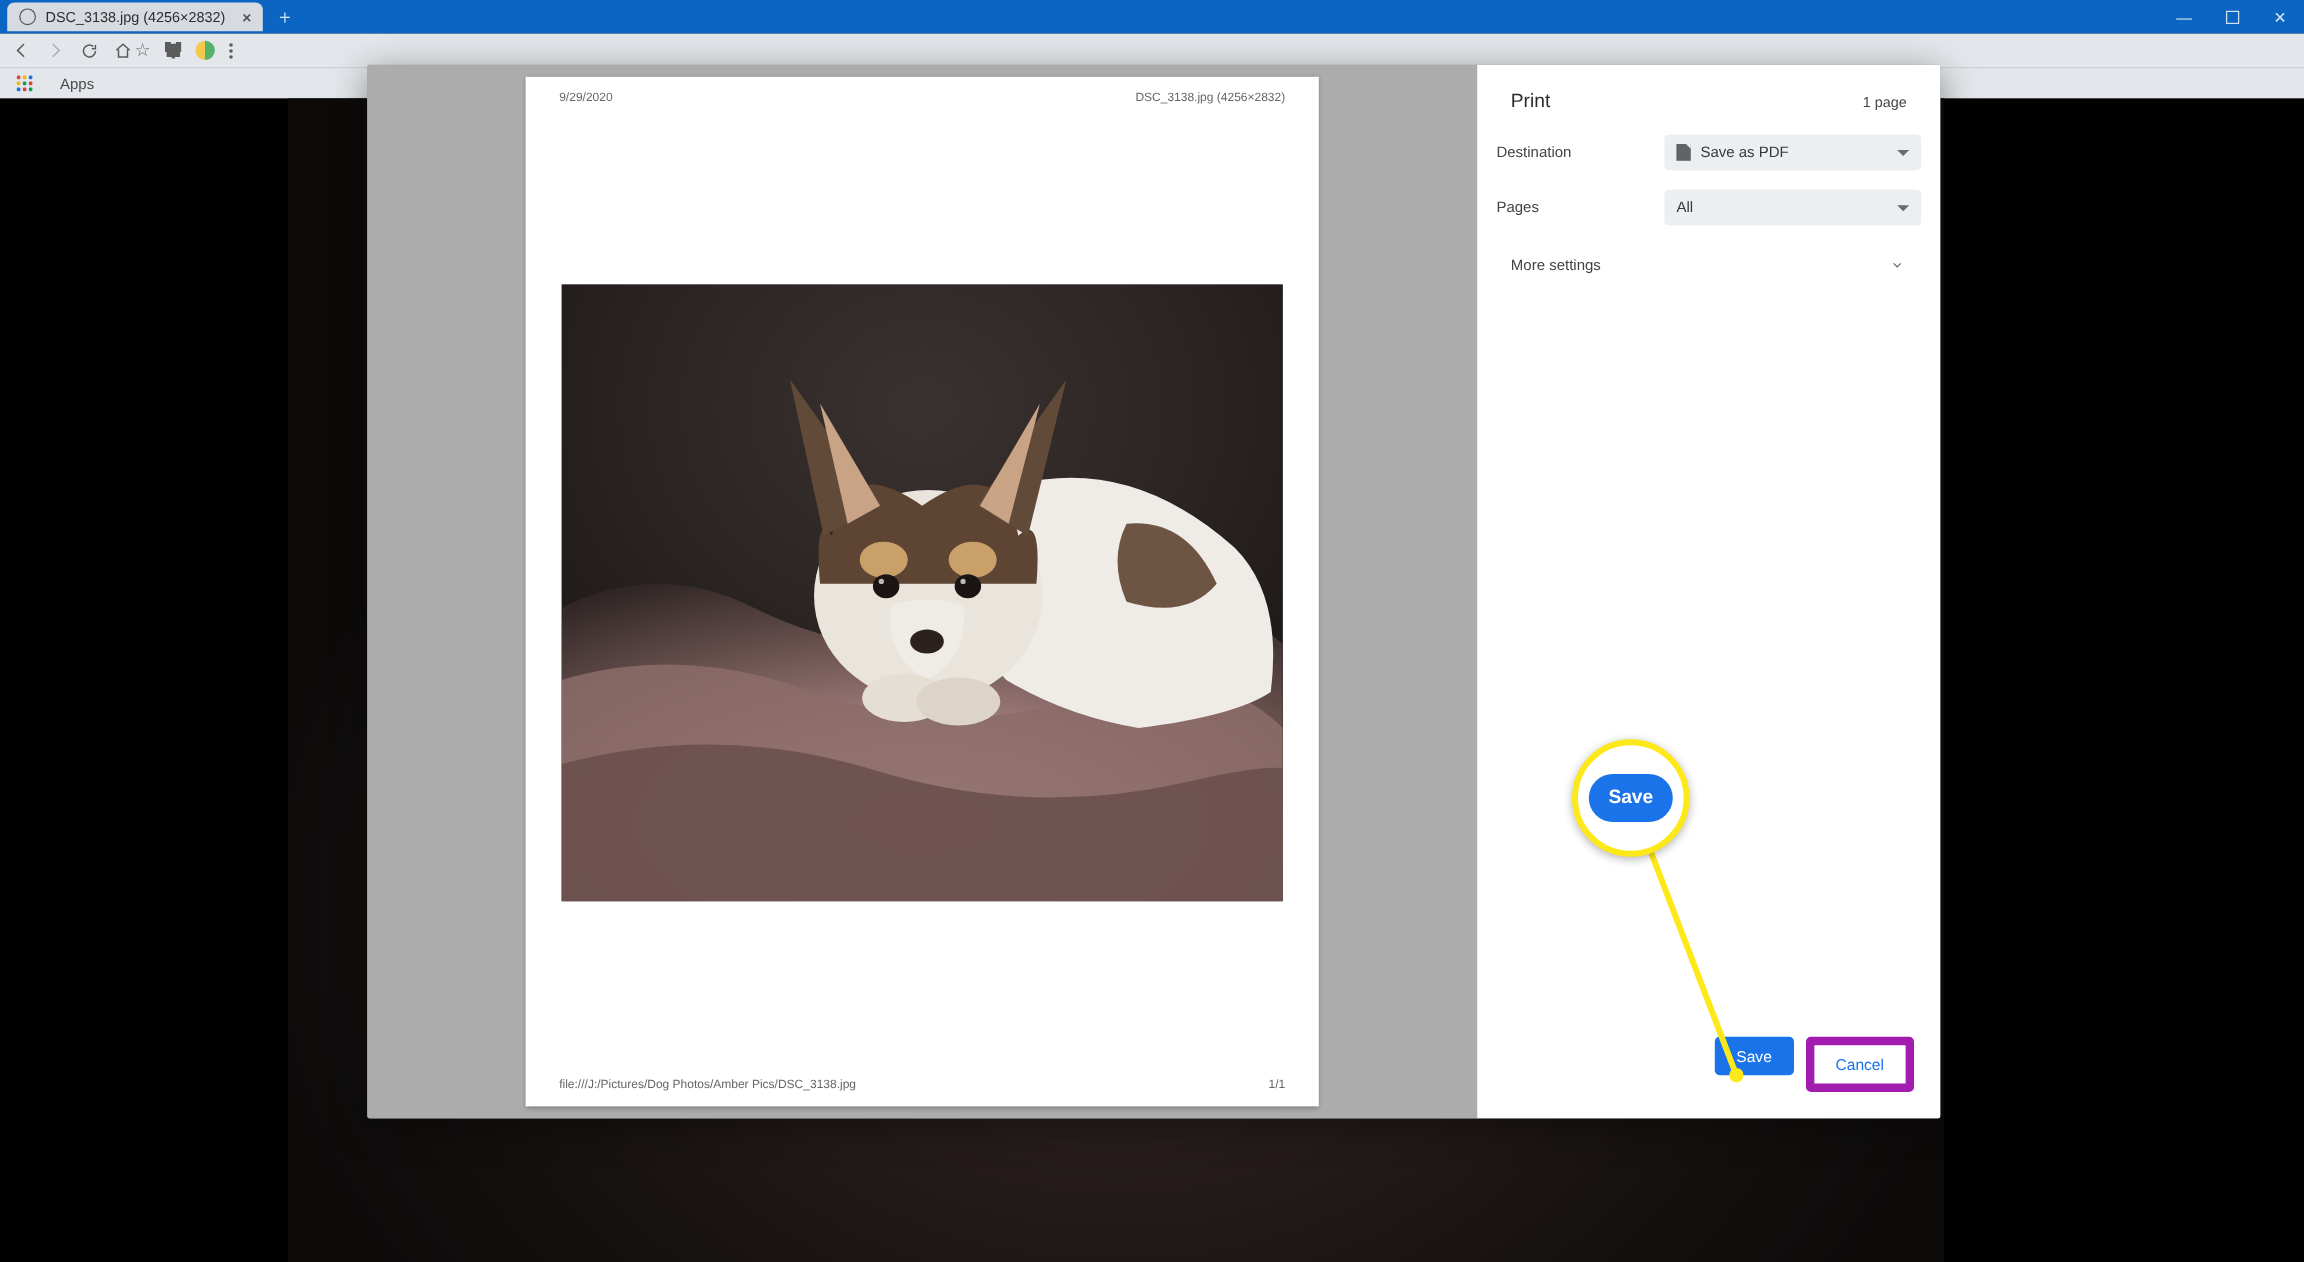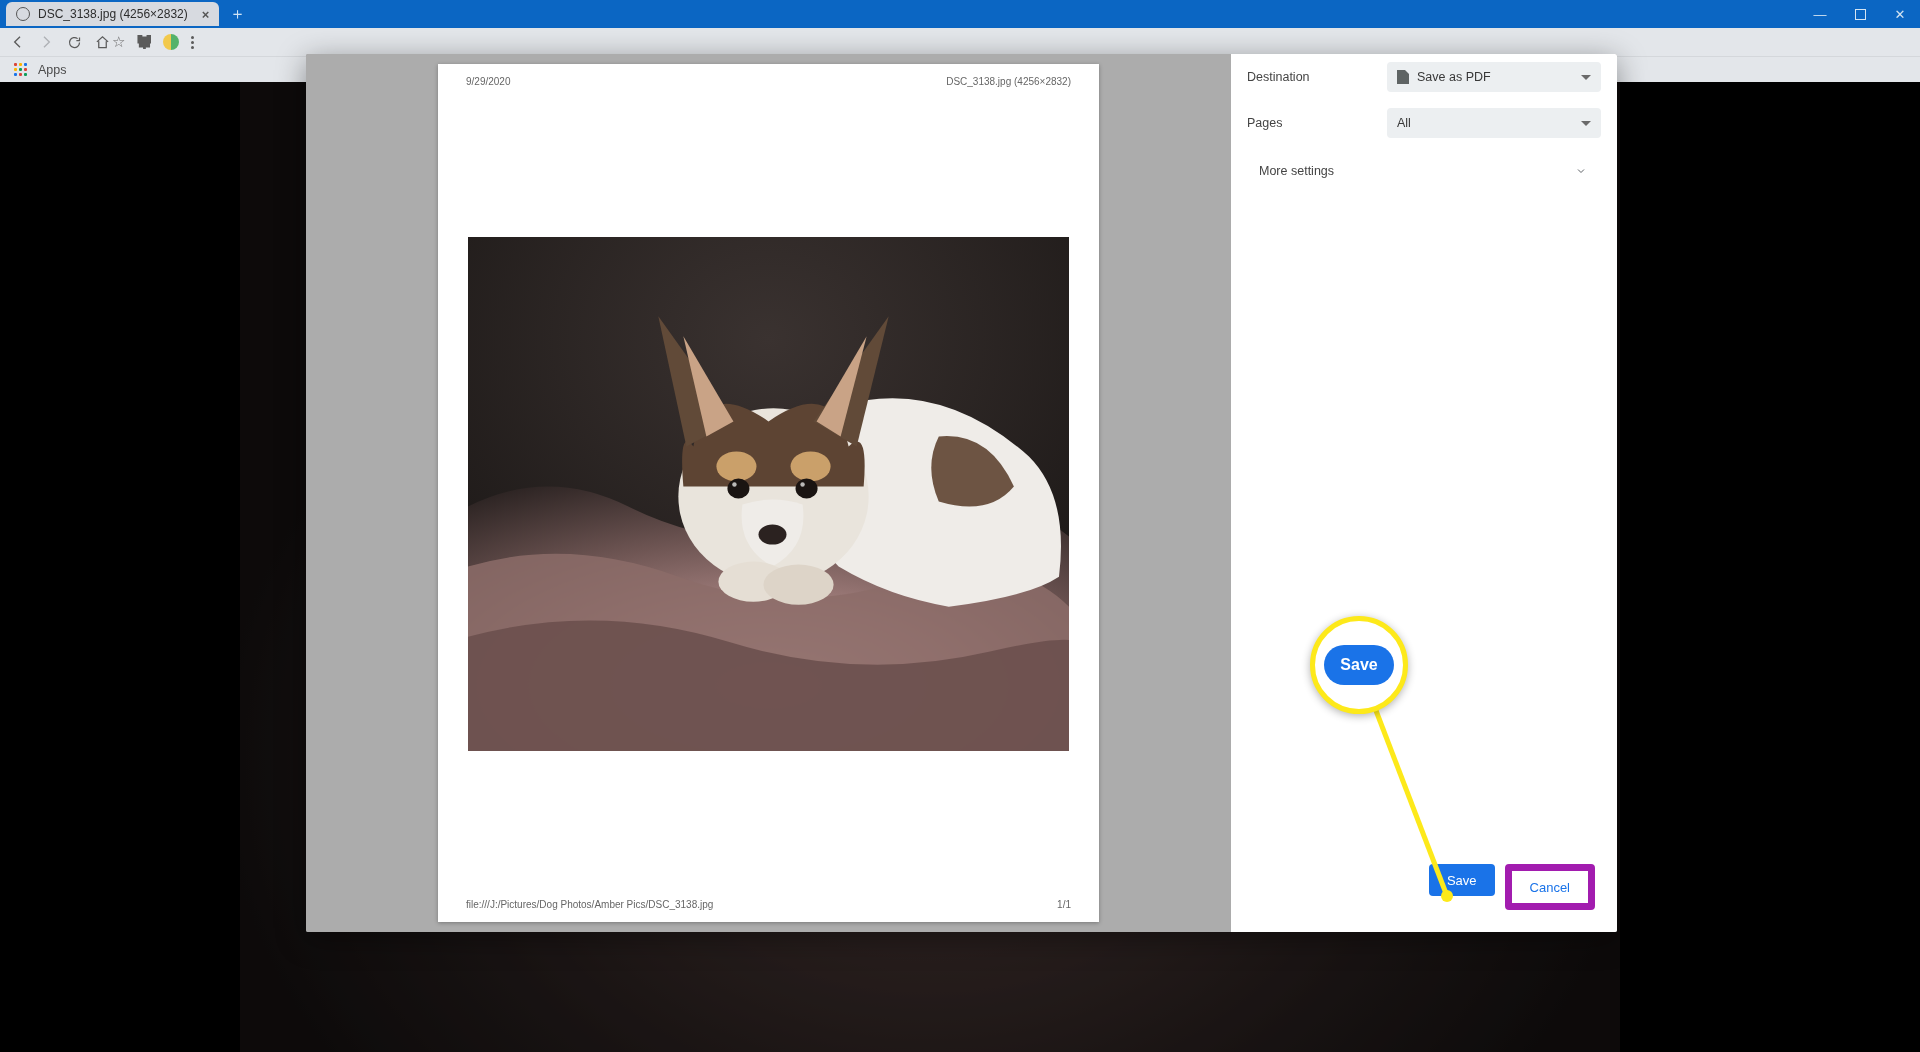--- a/index.html
+++ b/index.html
@@ -25,21 +25,21 @@
   .urlfield .info:after { content:"i"; font-size:10px; color:#5b5b5b; position:absolute; left:3.5px; top:-1px;}
   .urlfield .sep { color:#9a9a9a; }
   .righticons { display:flex; align-items:center; gap:12px; margin-right:10px; color:#5b5b5b;}
   .star { font-size:15px; color:#6a6a6a;}
   .puzzle { width:14px; height:14px; background:#5b5b5b; clip-path: polygon(0 0,35% 0,35% 10%,65% 10%,65% 0,100% 0,100% 60%,90% 60%,90% 90%,60% 90%,60% 100%,40% 100%,40% 90%,10% 90%,10% 60%,0 60%);}
   .avatar { width:16px; height:16px; border-radius:50%; background:linear-gradient(90deg,#f2c94c 50%,#55b26a 50%); }
   .dots3 { display:flex; flex-direction:column; gap:2px;}
   .dots3 span{ width:3px; height:3px; border-radius:50%; background:#5b5b5b;}
 
   .bookmarkbar { position:absolute; left:0; top:56px; width:1920px; height:26px; background:#e3e6ea; border-top:1px solid #d4d7db; display:flex; align-items:center;}
-  .appsbtn { display:flex; align-items:center; gap:10px; margin-left:14px; font-size:12.5px; color:#4b4b4b;}
+  .appsbtn { display:flex; align-items:center; gap:22px; margin-left:14px; font-size:12.5px; color:#4b4b4b;}
   .appsgrid { width:14px; height:14px; display:grid; grid-template-columns:repeat(3,3px); grid-template-rows:repeat(3,3px); gap:2px;}
   .appsgrid span{ background:#d06; border-radius:1px;}
   .appsgrid span:nth-child(1){background:#db4437;} .appsgrid span:nth-child(2){background:#ffb400;} .appsgrid span:nth-child(3){background:#1a73e8;}
   .appsgrid span:nth-child(4){background:#ffb400;} .appsgrid span:nth-child(5){background:#0f9d58;} .appsgrid span:nth-child(6){background:#db4437;}
   .appsgrid span:nth-child(7){background:#1a73e8;} .appsgrid span:nth-child(8){background:#db4437;} .appsgrid span:nth-child(9){background:#0f9d58;}
 
   
   .page { position:absolute; left:0; top:82px; width:1920px; height:970px; background:#000; }
   .photo-bg { position:absolute; left:240px; top:0; width:1380px; height:970px;
               background:
@@ -223,20 +223,24 @@
           </svg>
         </div>
         <div class="ftr">
           <span>file:///J:/Pictures/Dog Photos/Amber Pics/DSC_3138.jpg</span>
           <span>1/1</span>
         </div>
       </div>
     </div>
 
     <div class="sidepanel">
+      <div class="sp-head">
+        <h2>Print</h2>
+        <span class="pc">1 page</span>
+      </div>
 
       <div class="sp-row">
         <label>Destination</label>
         <div class="sel">
           <span class="lefticon">
             <span class="pdf-icon"></span>
             <span>Save as PDF</span>
           </span>
           <span class="caret"></span>
         </div>

